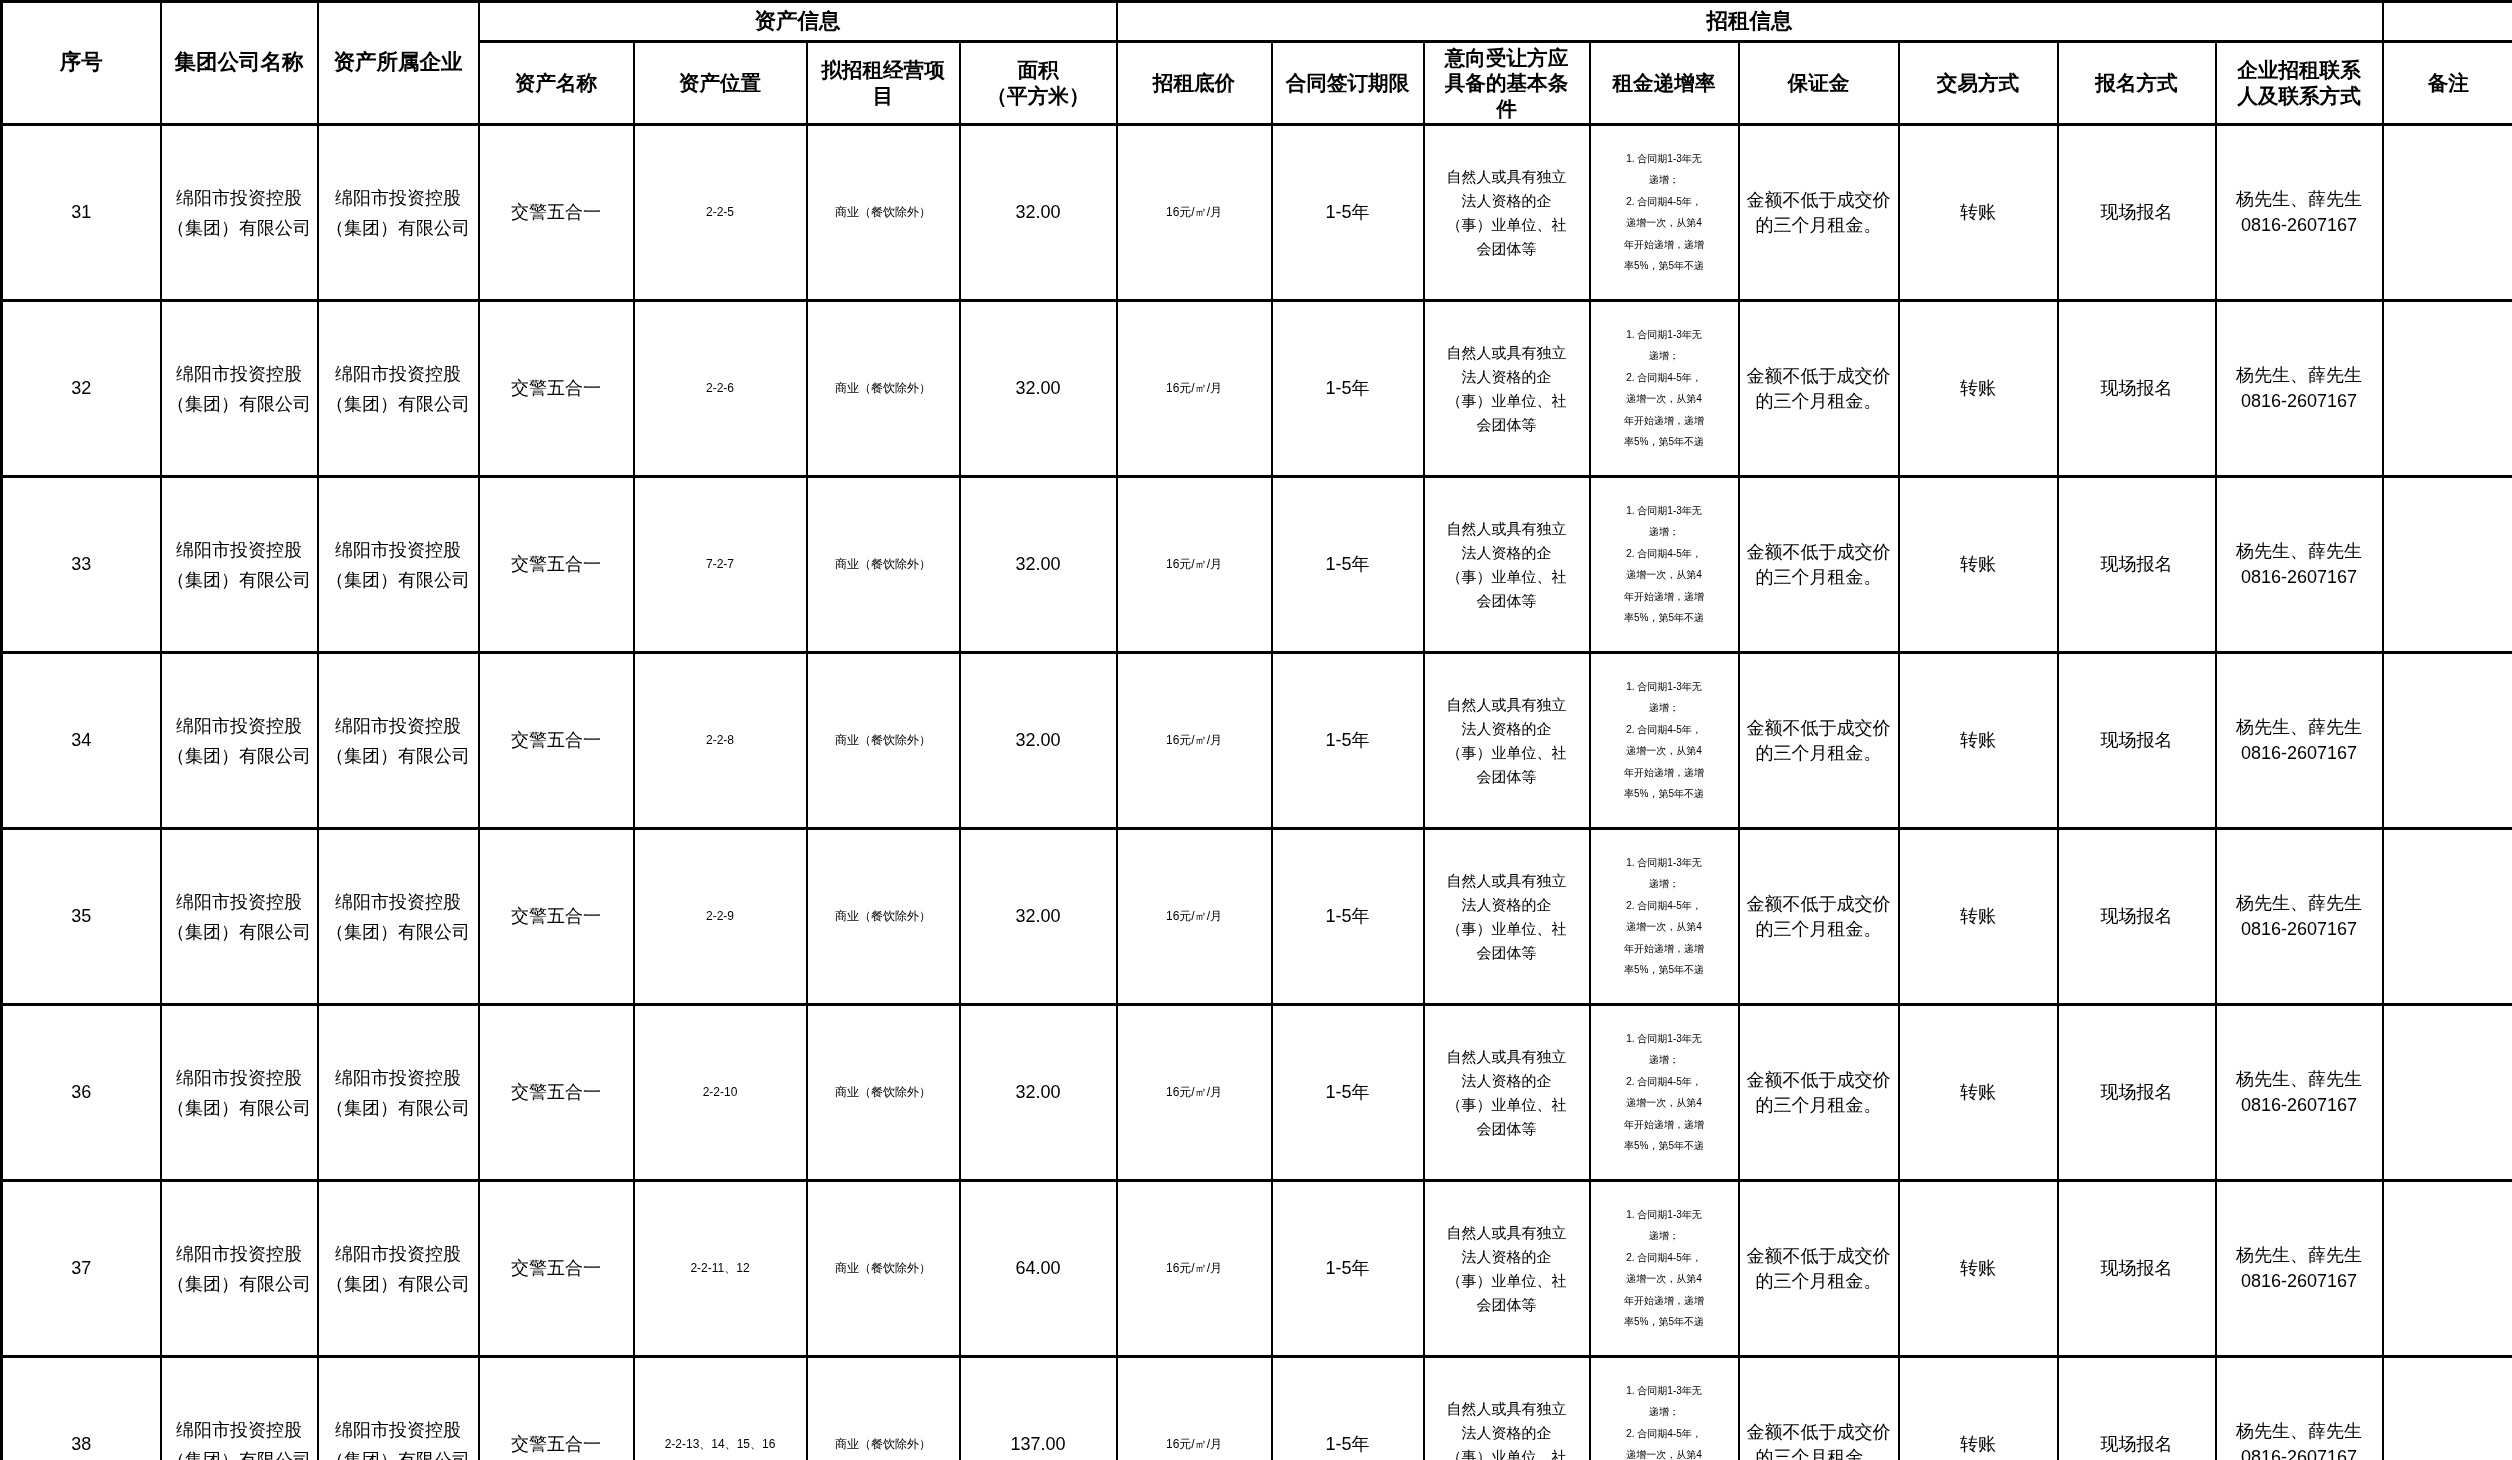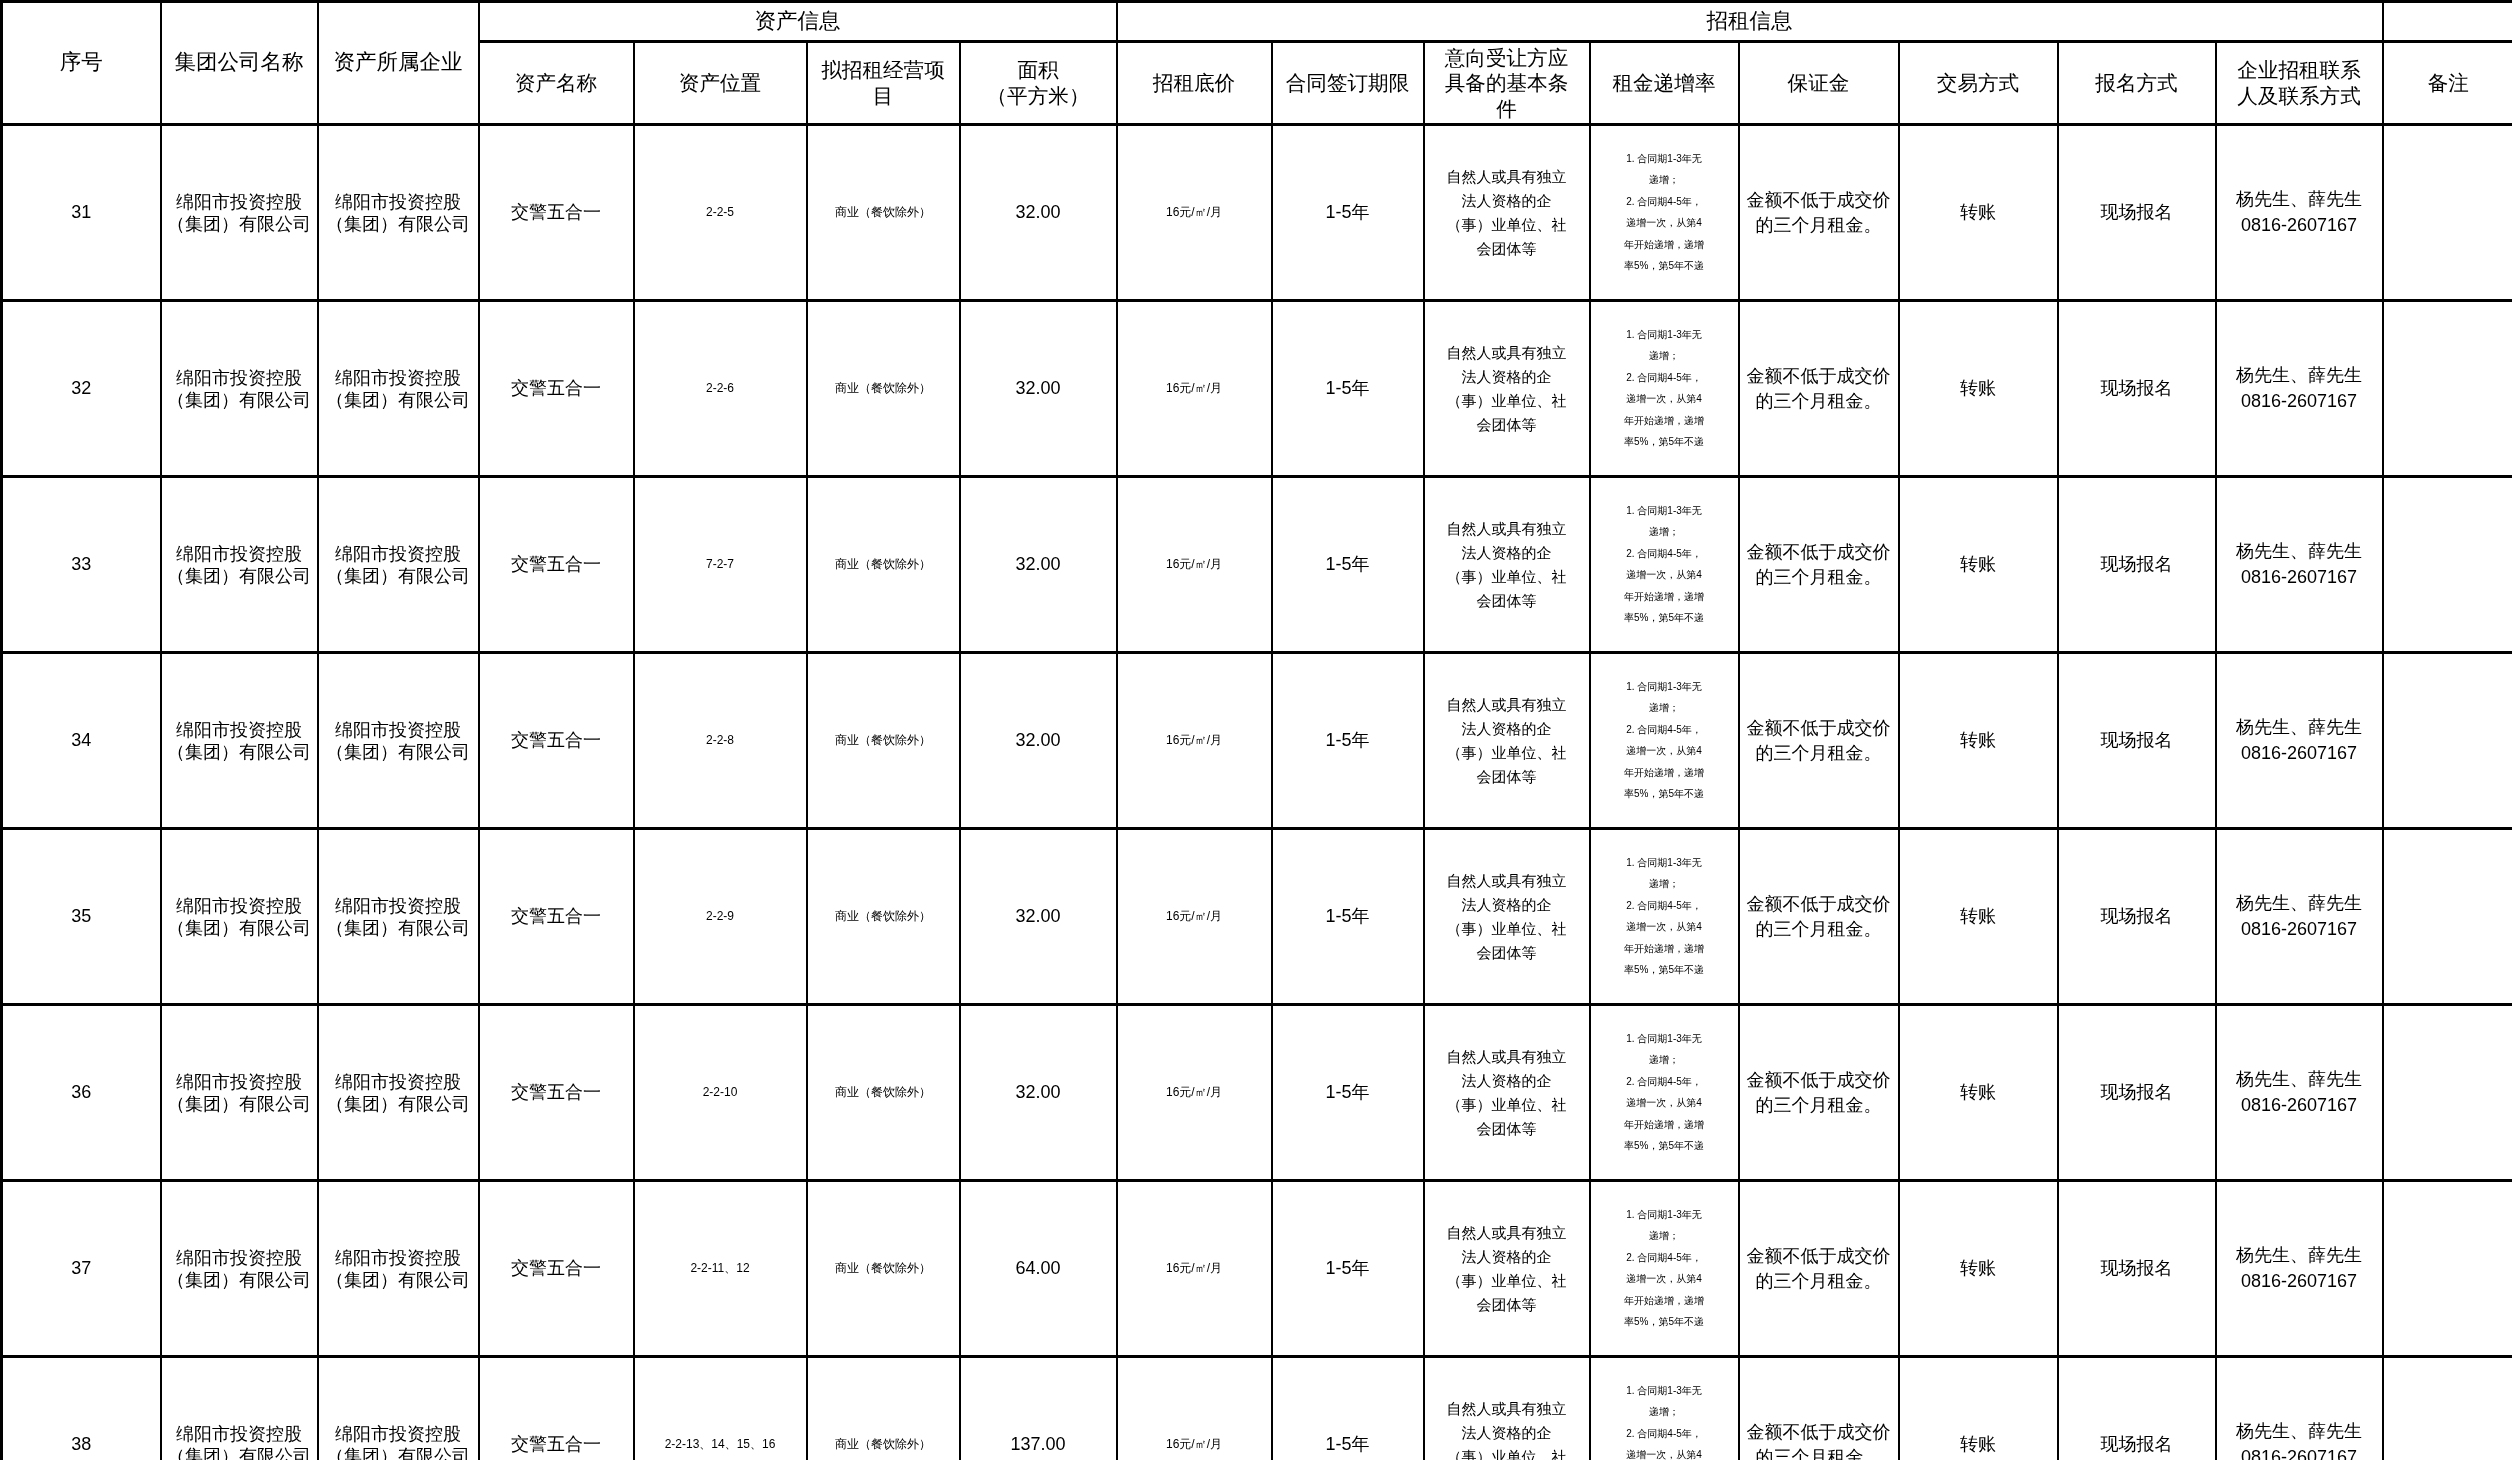--- a/index.html
+++ b/index.html
@@ -31,31 +31,31 @@
     white-space: pre-line;
     overflow: hidden;
   }
   table.grid { border: 3.3px solid #000000; }
 
   thead tr.h1 { height: 40px; }
   thead tr.h2 { height: 83px; }
   tbody tr    { height: 134px; }
 
   th {
-    font-weight: normal;
+    font-weight: bold;
     font-size: 20.6px;
     line-height: 25.6px;
   }
   tr.h1 th { font-size: 21.5px; }
 
   td {
     font-size: 18px;
     line-height: 26.4px;
   }
-  td.company { line-height: 22px; }
+  td.company { line-height: 30px; }
   td.sm      { font-size: 12px; }
   td.intent  { font-size: 15px; line-height: 24px; }
   td.deposit { line-height: 25px; }
   td.contact { line-height: 25.6px; margin-left: 31px; }
   td.rent {
     vertical-align: top;
     font-size: 10px;
     line-height: 21.5px;
   }
   td.rent .clip {

